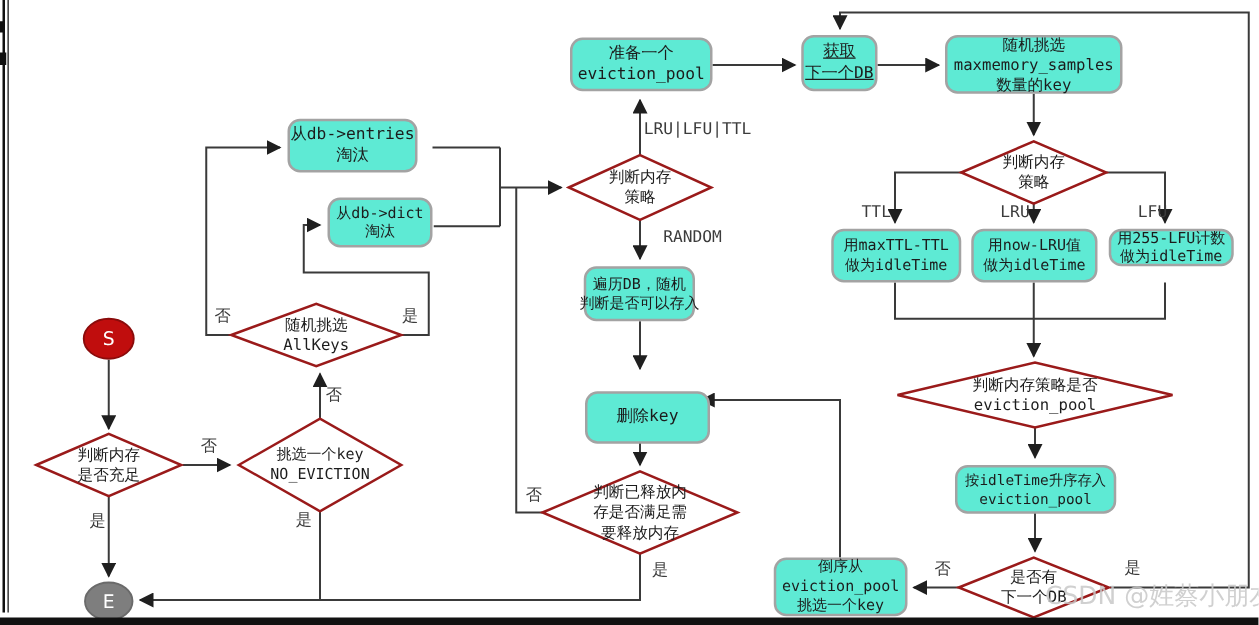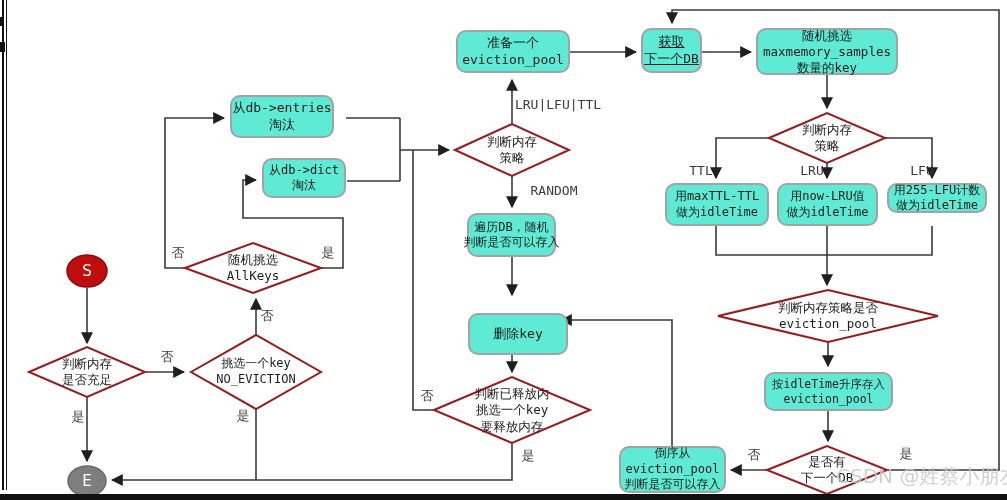--- a/index.html
+++ b/index.html
@@ -91,32 +91,32 @@
   <div class="node small" style="left:665px;top:183px;width:104px;height:43px;border-radius:10px;">用maxTTL-TTL
 做为idleTime</div>
   <div class="node small" style="left:777px;top:183px;width:101px;height:43px;">用now-LRU值
 做为idleTime</div>
   <div class="node small" style="left:887px;top:183px;width:100px;height:30px;">用255-LFU计数
 做为idleTime</div>
   <div class="node" style="left:764px;top:372px;width:129px;height:39px;font-size:11.5px;">按idleTime升序存入
 eviction_pool</div>
   <div class="node small" style="left:619px;top:446px;width:107px;height:47px;">倒序从
 eviction_pool
-判断是否可以存入</div>
+挑选一个key</div>
 
   <div class="dtext" style="left:512px;top:150px;">判断内存
 策略</div>
   <div class="dtext" style="left:253px;top:268px;">随机挑选
 AllKeys</div>
   <div class="dtext" style="left:87px;top:372px;">判断内存
 是否充足</div>
   <div class="dtext" style="left:256px;top:372px;font-size:12px;">挑选一个key
 NO_EVICTION</div>
   <div class="dtext" style="left:512px;top:410px;">判断已释放内
-挑选一个key
+存是否满足需
 要释放内存</div>
   <div class="dtext" style="left:827px;top:138px;">判断内存
 策略</div>
   <div class="dtext" style="left:828px;top:316px;">判断内存策略是否
 eviction_pool</div>
   <div class="dtext" style="left:827px;top:470px;">是否有
 下一个DB</div>
 
   <div class="terminal" style="left:87px;top:271px;">S</div>
   <div class="terminal" style="left:87px;top:481px;">E</div>

